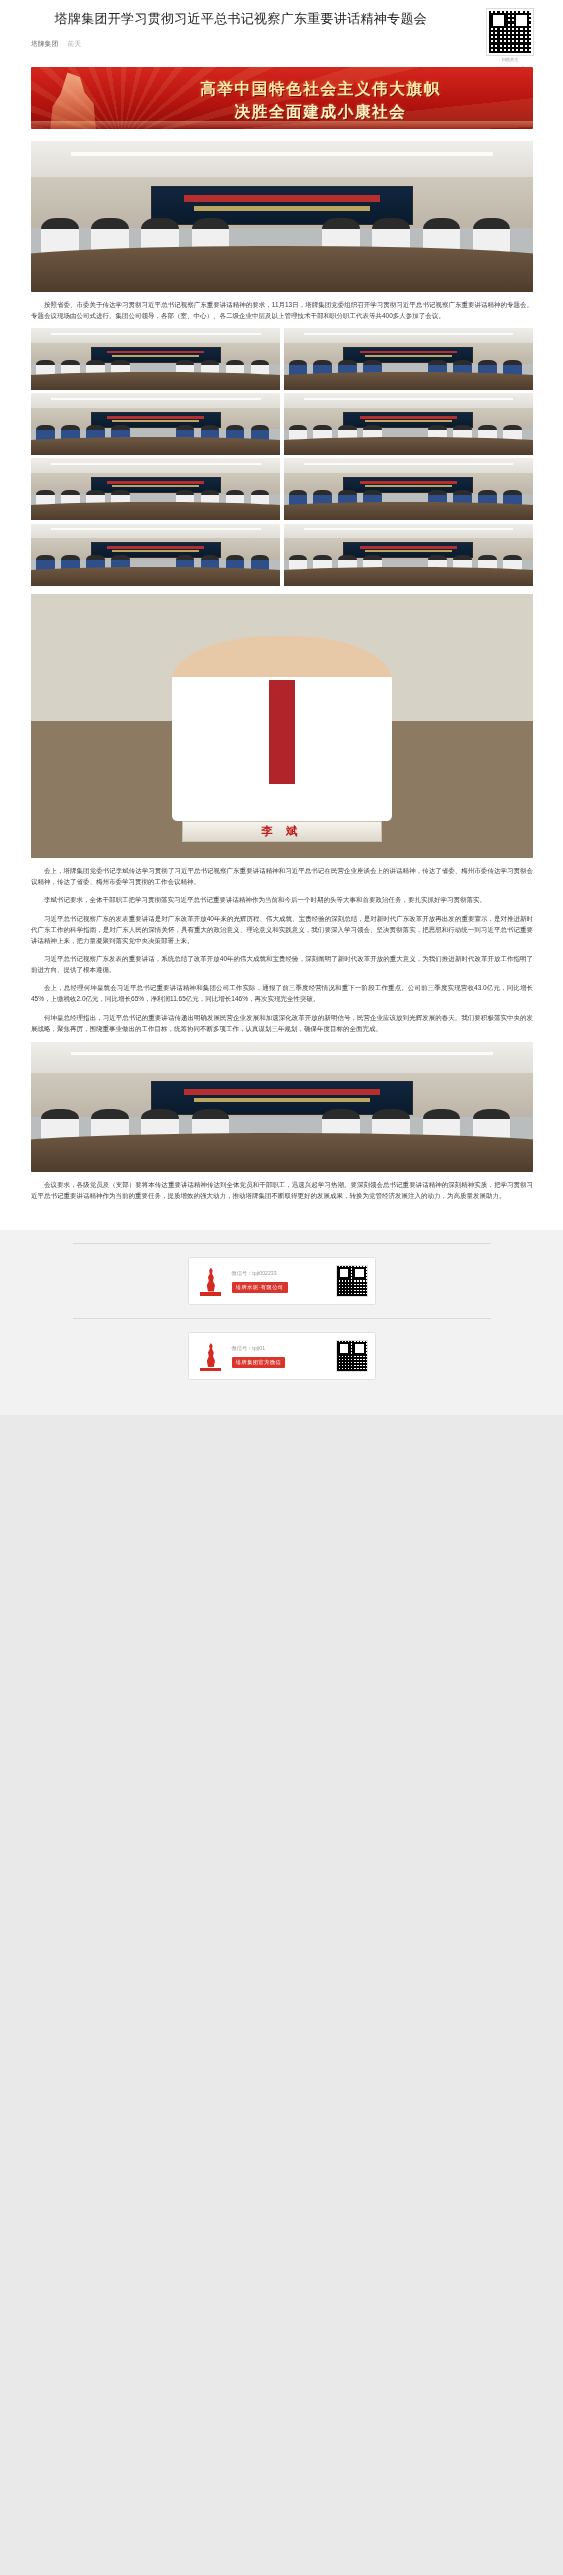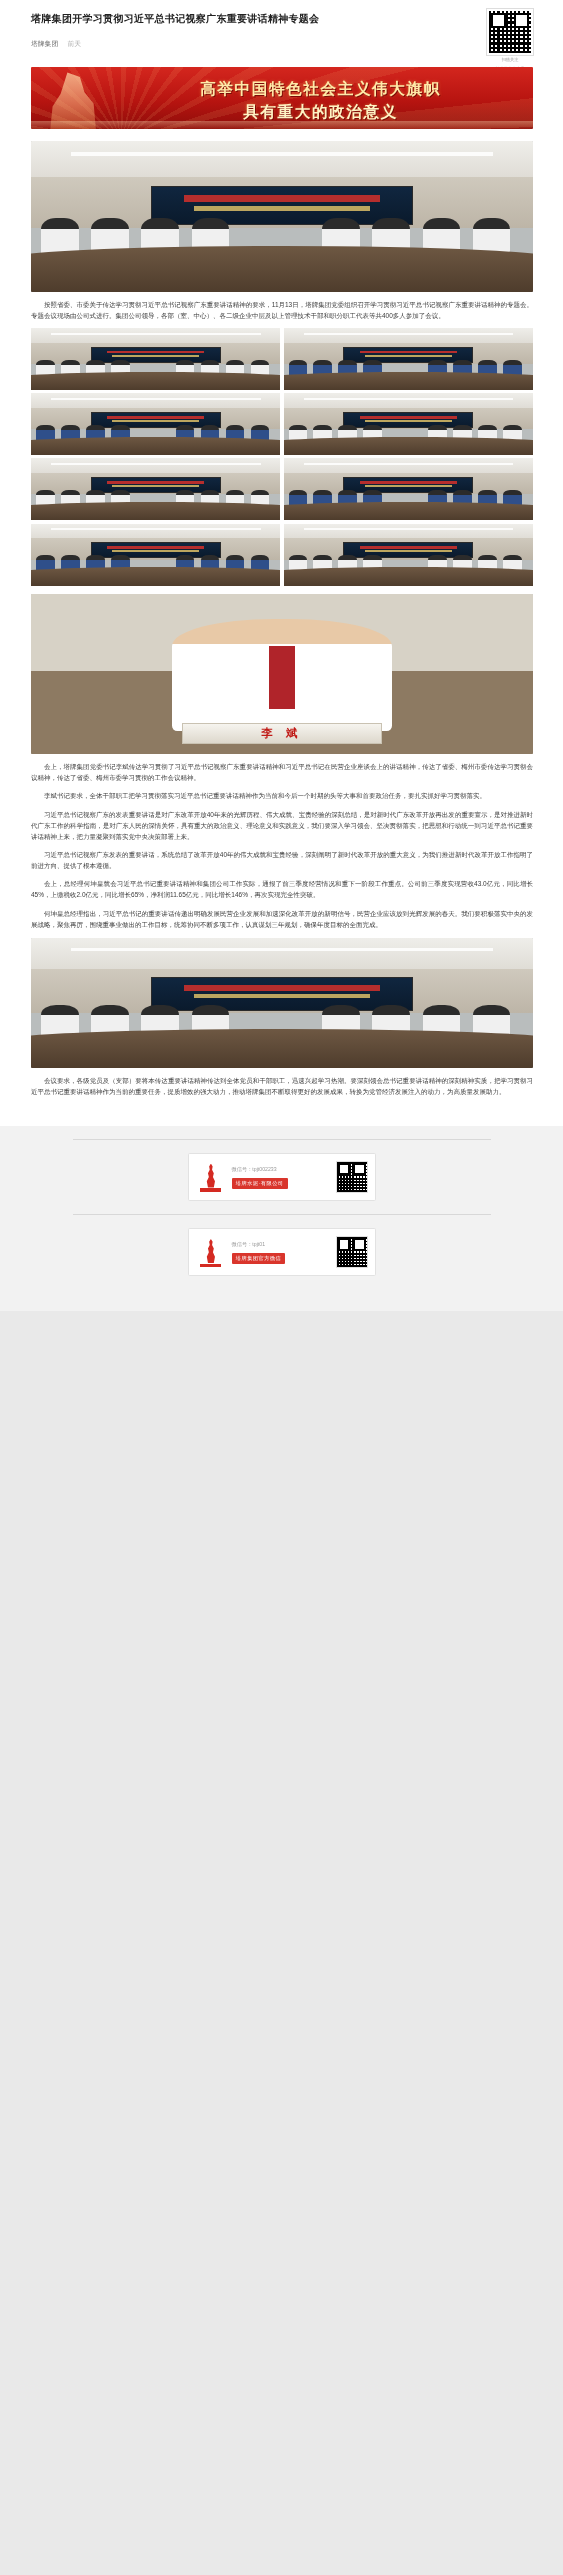--- a/index.html
+++ b/index.html
@@ -17,26 +17,27 @@
     position:relative;
   }
   
   .header {
     background:#ffffff;
     padding:11.5px 31px 9.4px 31px;
     position:relative;
     min-height:63px;
   }
   .title {
-    font-size:10px;
+    font-size:13px;
     line-height:13.6px;
     color:#222;
-    font-weight:bold;
+    font-weight:normal;
     letter-spacing:0.3px;
     max-width:396px;
+    text-align:right;
   }
   .byline {
     margin-top:13.6px;
     font-size:6.8px;
     color:#8a8a8a;
   }
   .byline .org { color:#6a6a6a; }
   .byline .date { margin-left:7.3px; color:#b0b0b0; }
   .qr-head {
     position:absolute;
@@ -195,21 +196,21 @@
   .ph .people i:nth-child(8){ left:88%; }
   .ph.blue .people i { background:linear-gradient(180deg,#2b2b2b 0 26%, #2f4f8a 26% 100%); }
   .photo-main { height:151px; margin-top:6.3px; }
   .grid {
     display:grid;
     grid-template-columns:1fr 1fr;
     gap:3.1px;
     margin:7.3px 0;
   }
   .grid .ph { height:62px; }
-  .portrait { height:160px; margin:8.3px 0 0 0; }
+  .portrait { height:264px; margin:8.3px 0 0 0; }
   .portrait .nameplate {
     position:absolute;
     left:30%; right:30%; bottom:6%;
     height:21px;
     background:linear-gradient(180deg,#f6f4ef,#ddd8cc);
     border:0.5px solid #c9c2b2;
     display:flex; align-items:center; justify-content:center;
     font-family:"Liberation Serif", serif;
     font-size:11.5px;
     letter-spacing:5.2px;
@@ -317,21 +318,21 @@
     </div>
   </div>
 
   <div class="banner-wrap">
     <div class="banner">
       <div class="rays"></div>
       <div class="monument"></div>
       <div class="flagstrip"></div>
       <div class="banner-text">
         <div class="banner-line1">高举中国特色社会主义伟大旗帜</div>
-        <div class="banner-line2">具有重大的政治意义</div>
+        <div class="banner-line2">决胜全面建成小康社会</div>
       </div>
     </div>
   </div>
 
   <div class="content">
 
     <div class="ph photo photo-main">
       <div class="ceiling"></div>
       <div class="wall"></div>
       <div class="screen"></div>

